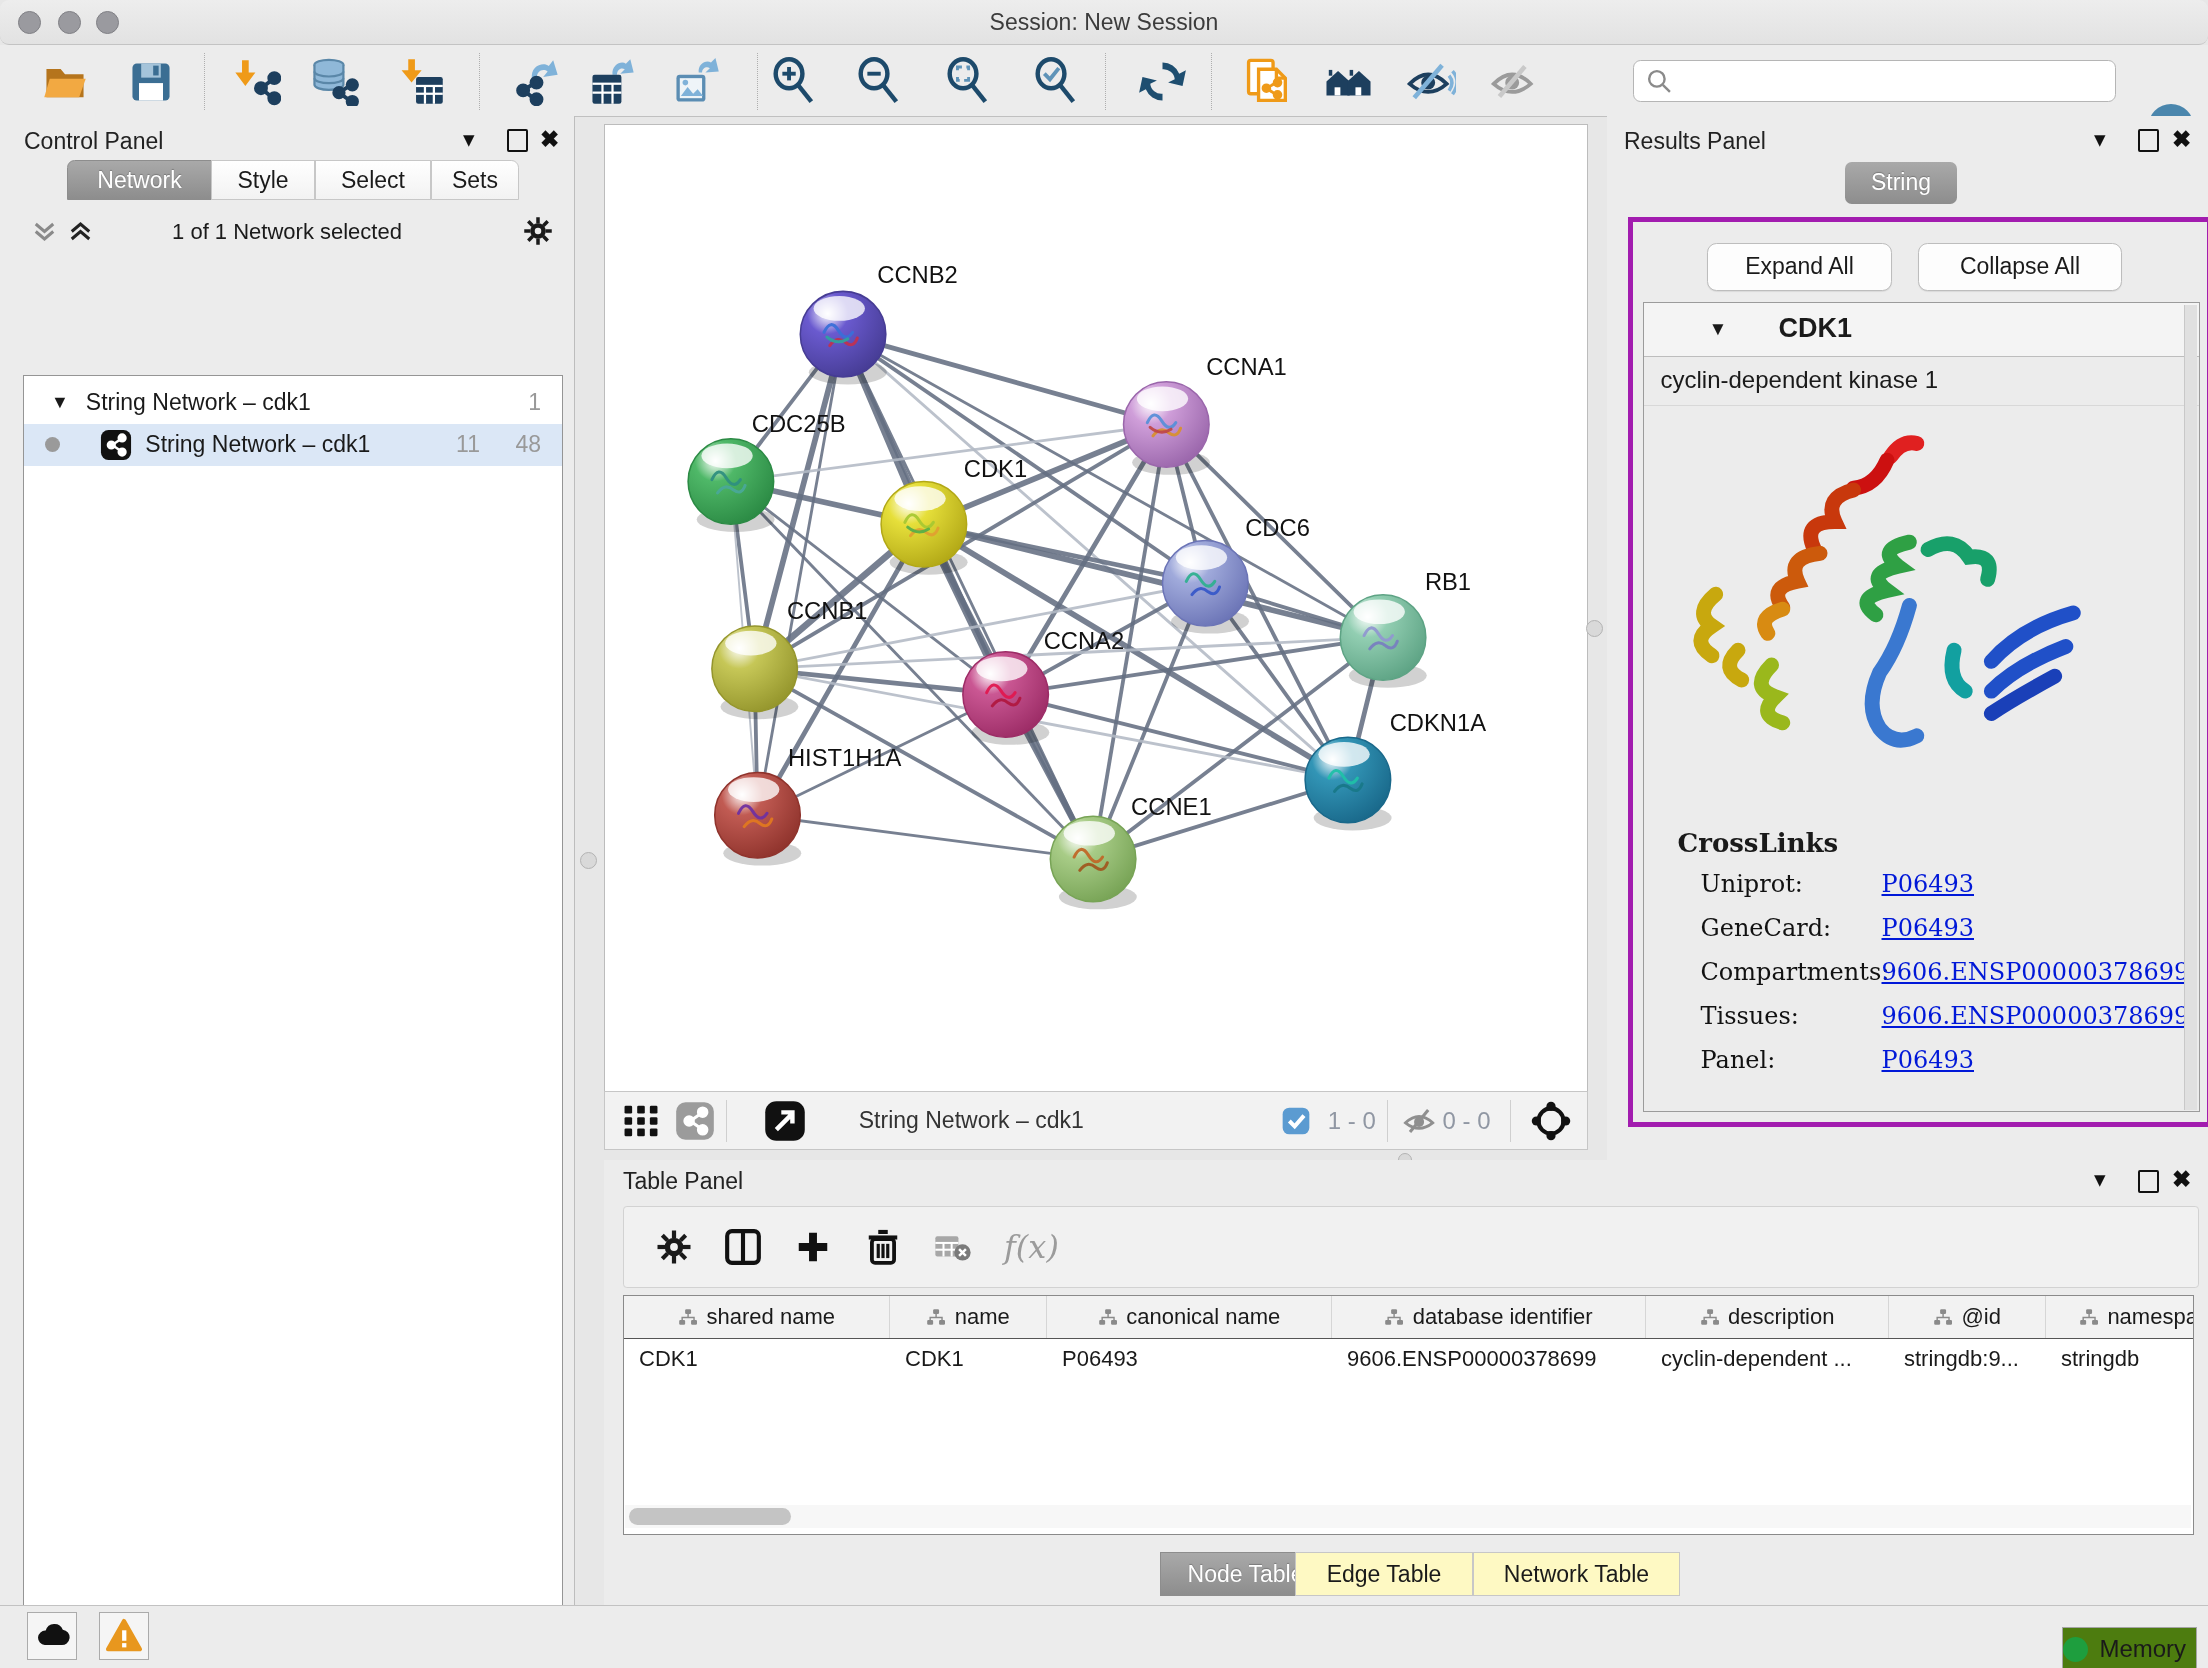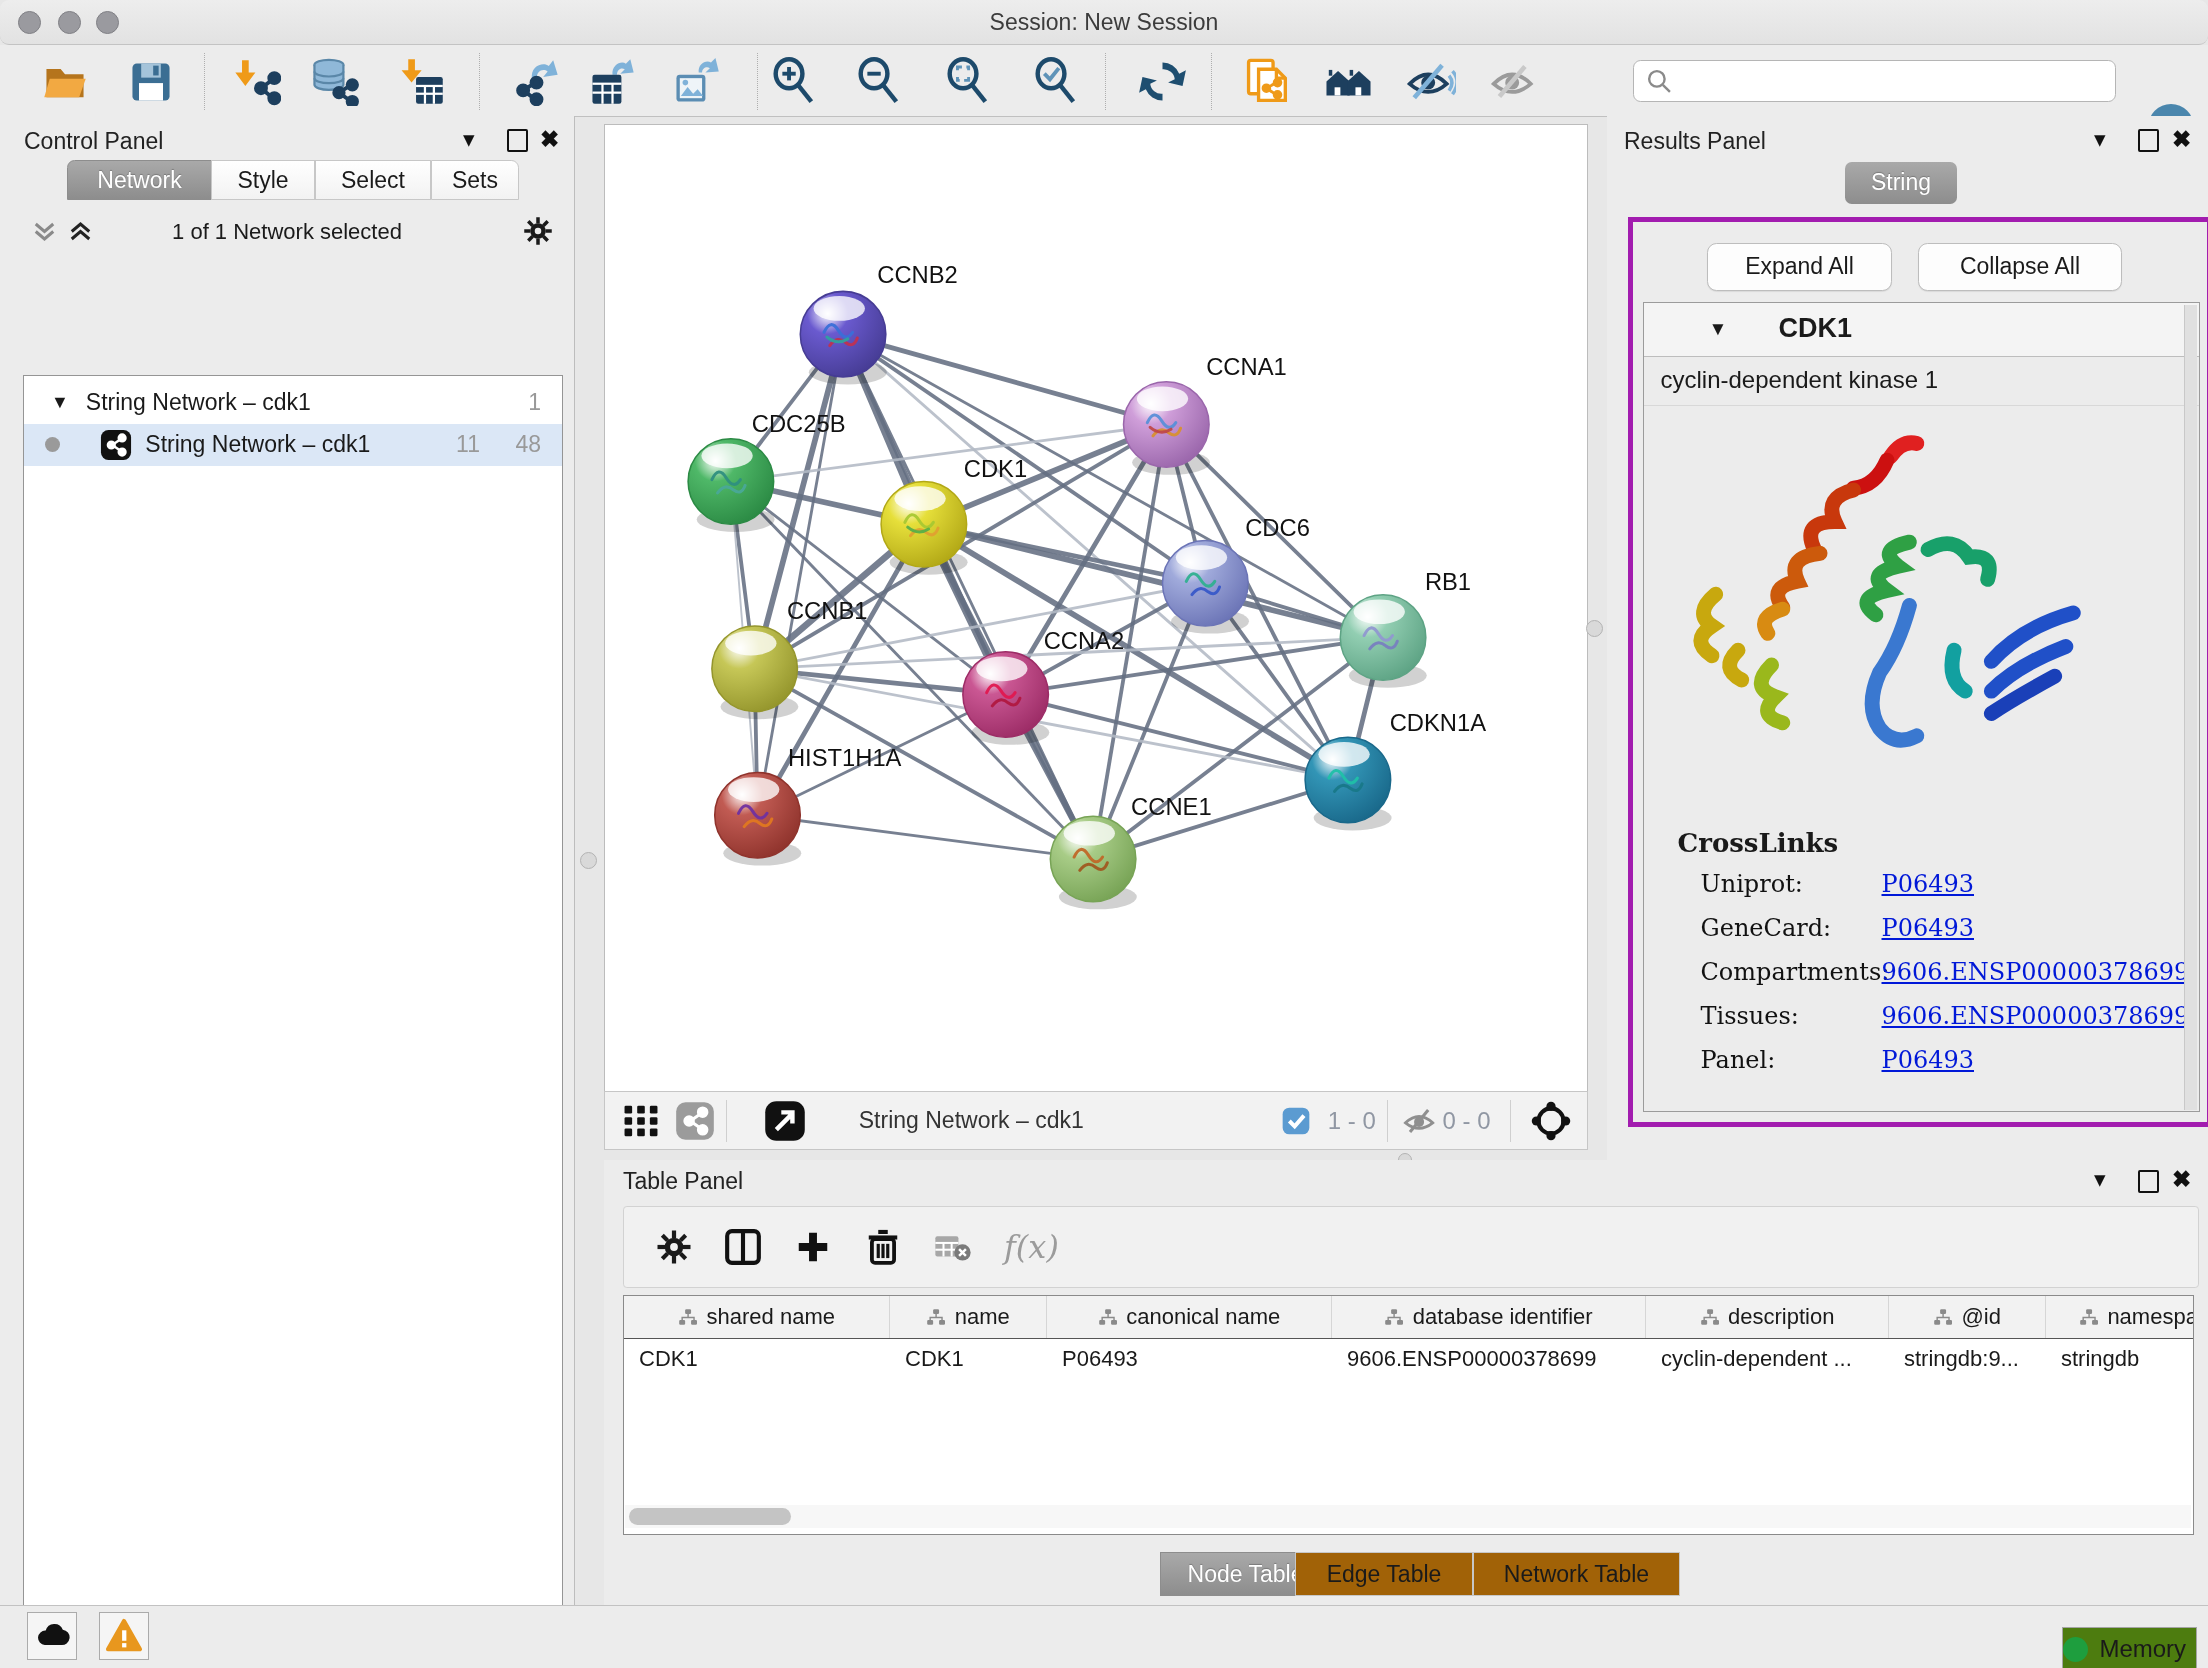--- a/index.html
+++ b/index.html
@@ -70,21 +70,21 @@
     border:1.9px solid #8a8a8a;overflow:hidden;}
   #table-head{display:flex;height:42px;background:#f2f2f2;border-bottom:1.9px solid #555;}
   .th{display:flex;align-items:center;justify-content:center;gap:9.5px;font-size:22px;
     border-right:1px solid #d6d6d6;box-sizing:border-box;overflow:hidden;white-space:nowrap;flex:none;}
   .table-row{display:flex;height:40px;}
   .td{font-size:22px;display:flex;align-items:center;padding-left:15px;box-sizing:border-box;
     overflow:hidden;white-space:nowrap;flex:none;}
   #h-scroll{position:absolute;left:625px;top:1505px;width:1566px;height:23px;background:#f7f7f7;}
   #h-thumb{position:absolute;left:3.8px;top:2.9px;width:162px;height:17px;background:#c4c4c4;border-radius:8.6px;}
   .btab{position:absolute;top:1552px;height:44px;box-sizing:border-box;border:1px solid #c7c7c7;
-    background:#a16207;font-size:23px;text-align:center;line-height:42px;}
+    background:#fef9c3;font-size:23px;text-align:center;line-height:42px;}
   .btab.active{background:linear-gradient(#a9a9a9,#8d8d8d);color:#fff;border-color:#8d8d8d;
     text-shadow:0 -1px 1px rgba(0,0,0,.25);}
   
   #statusbar{position:absolute;left:0;top:1605px;width:2208px;height:63px;background:#ececec;
     border-top:1px solid #c2c2c2;}
   .sbtn{position:absolute;top:5.7px;width:48px;height:46px;background:#f5f5f5;border:1px solid #ababab;
     display:flex;align-items:center;justify-content:center;}
   #memory-btn{position:absolute;left:2062px;top:21px;width:133px;height:42px;background:#4d7c0f;
     border:1px solid #a5a5a5;display:flex;align-items:center;gap:11.4px;font-size:24px;}
   #memory-dot{width:25px;height:25px;border-radius:50%;}

